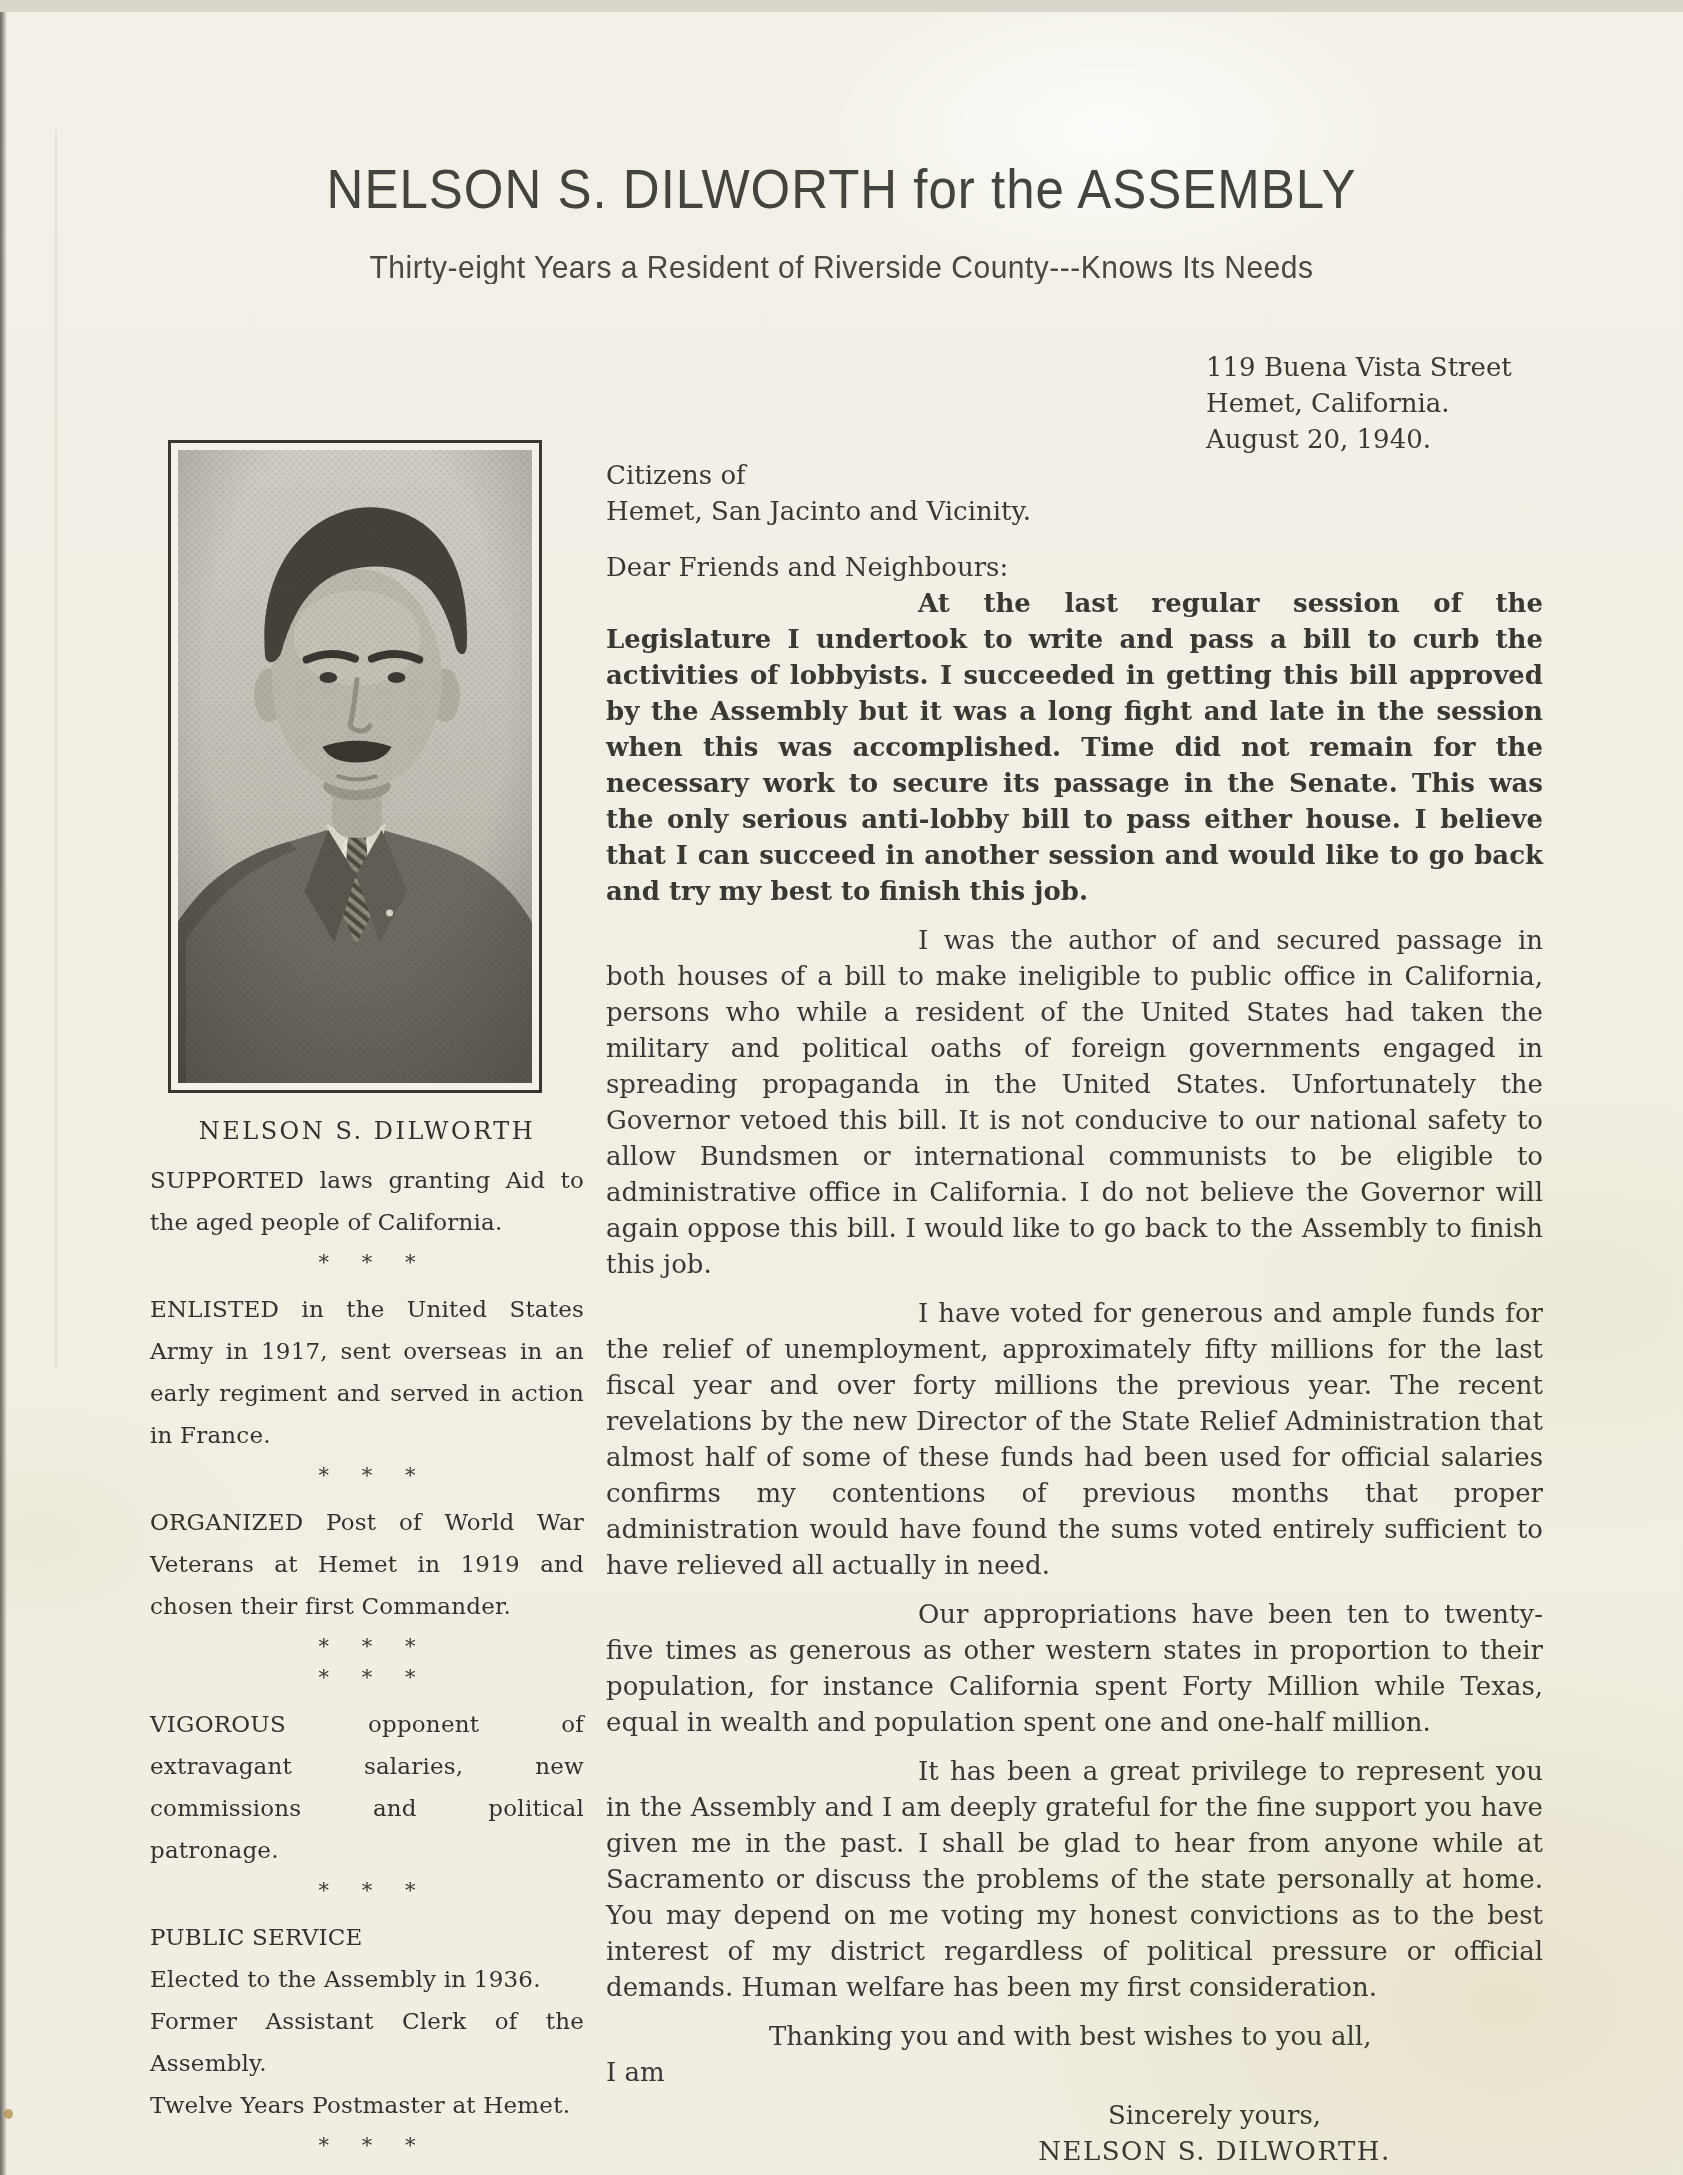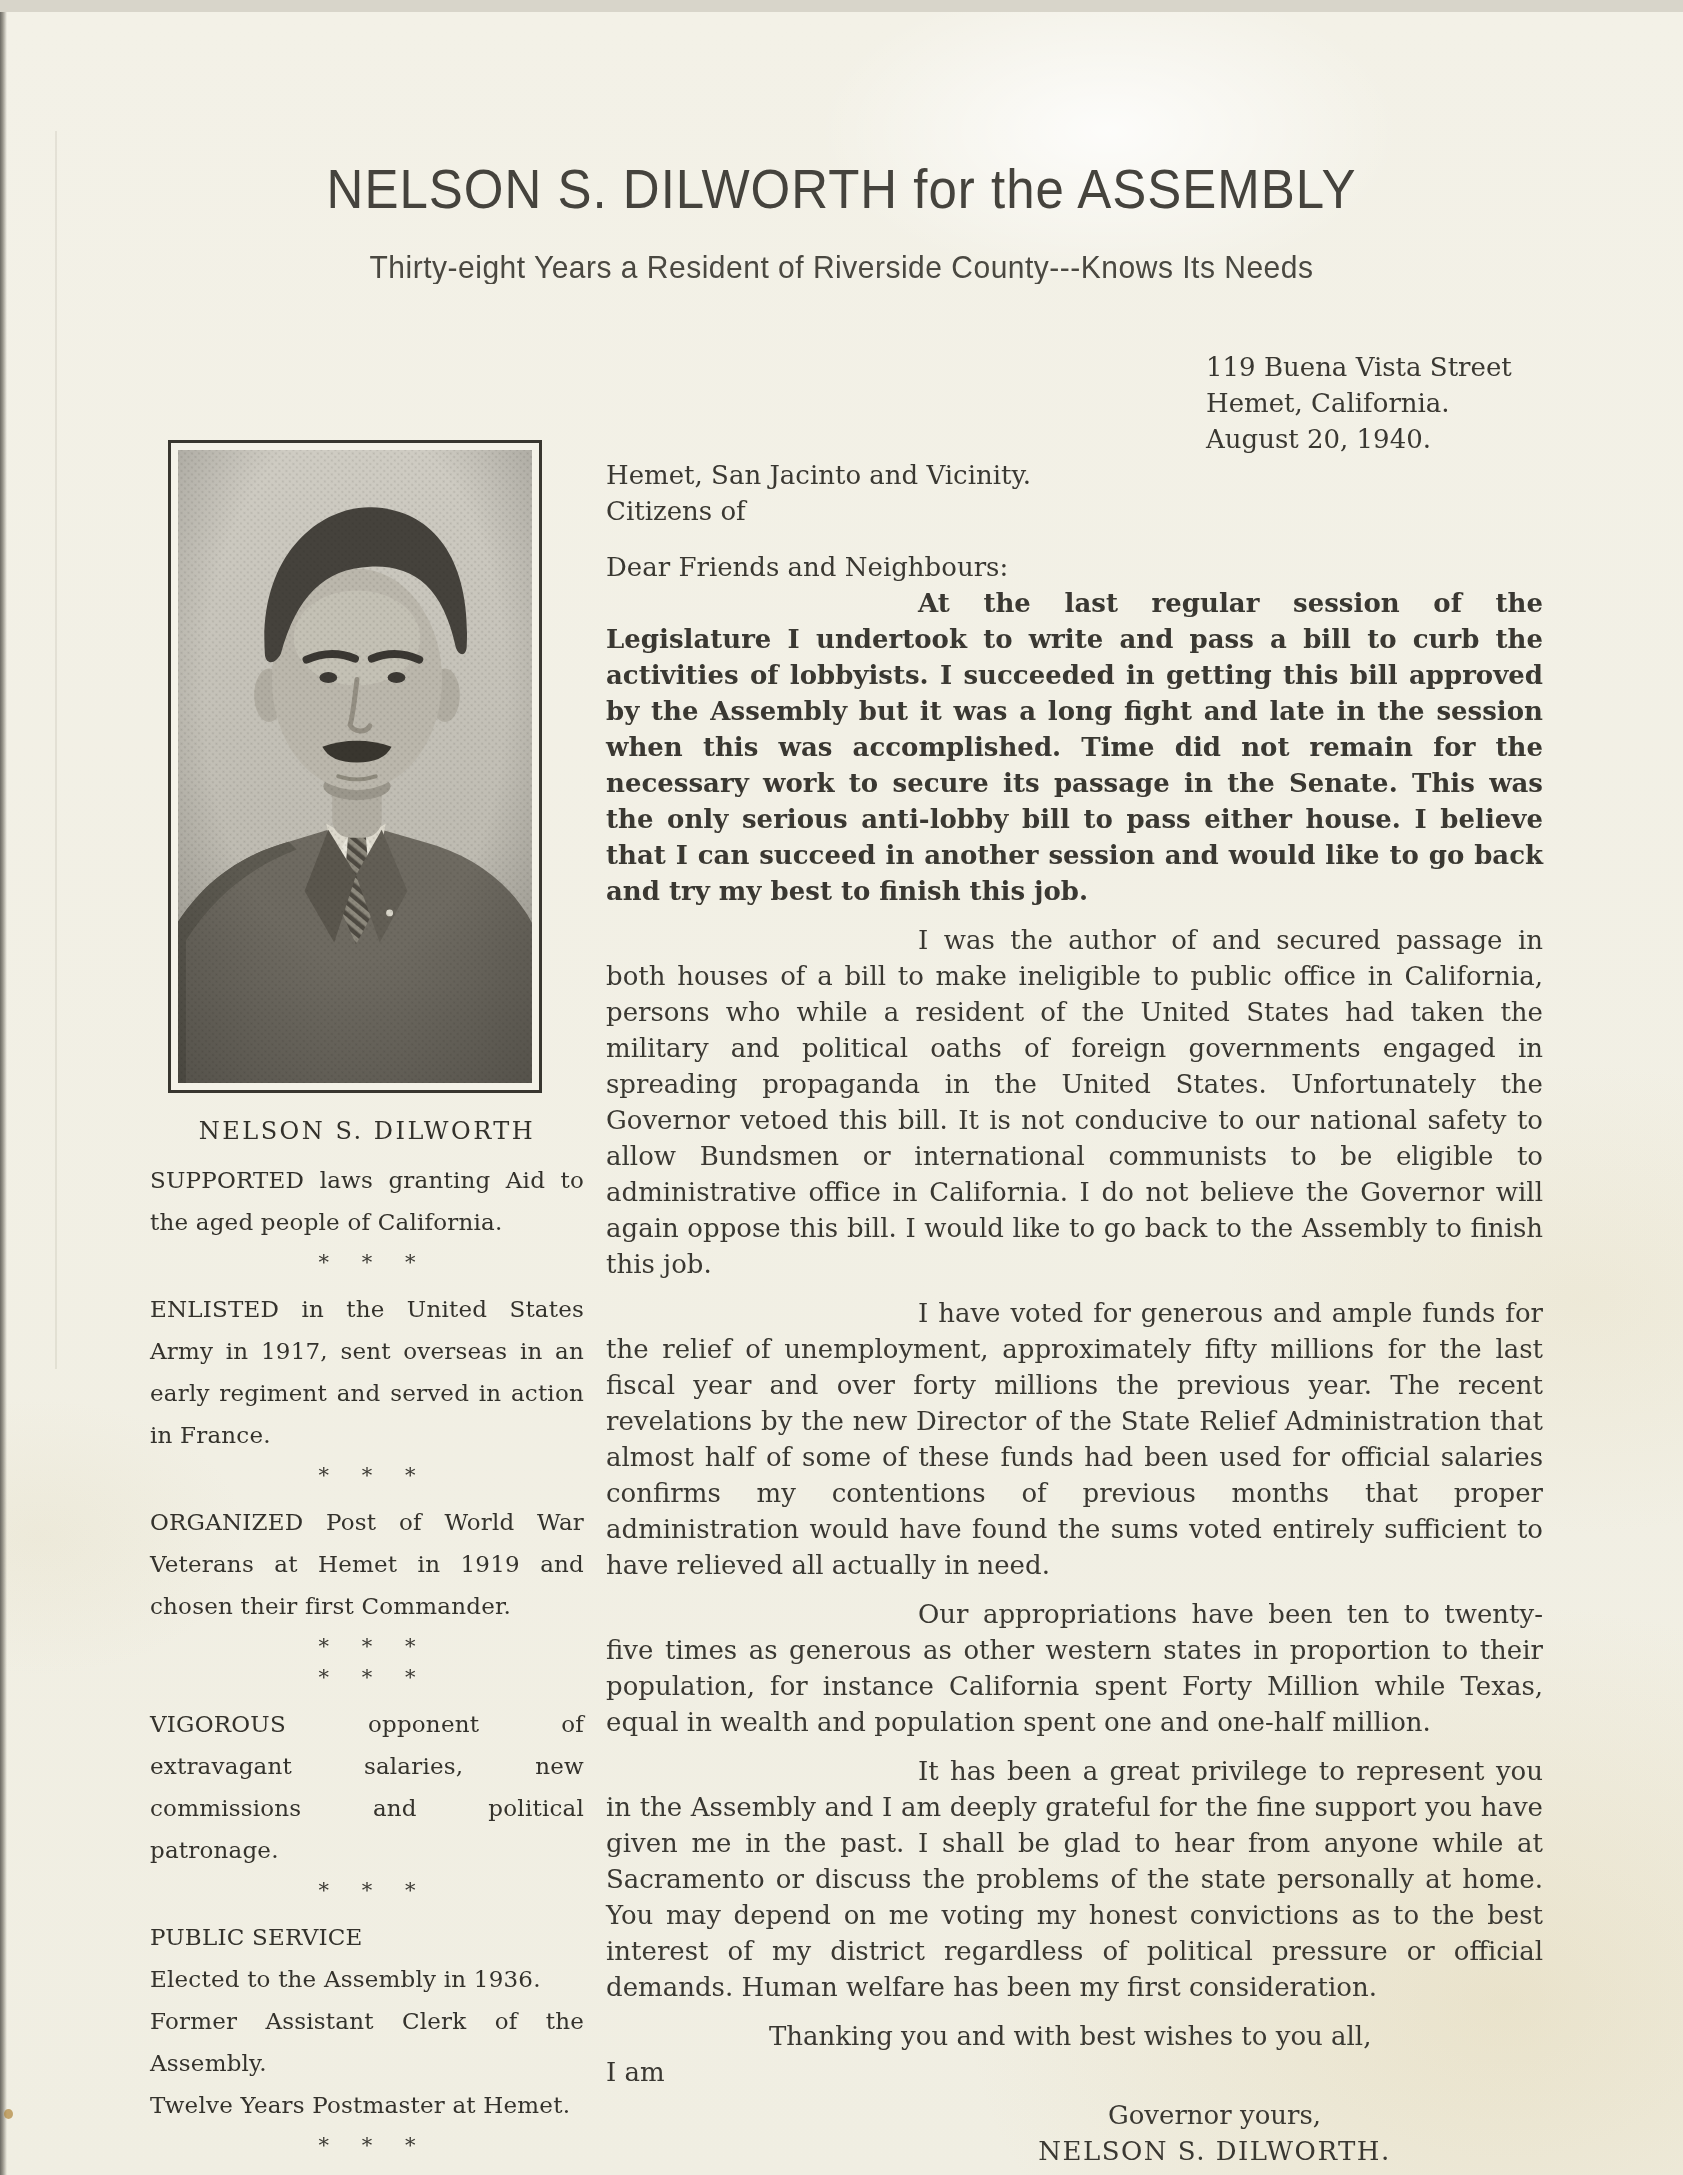--- a/index.html
+++ b/index.html
@@ -154,35 +154,35 @@
 
   <div class="main">
 
     <div class="address">
       <div>119 Buena Vista Street</div>
       <div>Hemet, California.</div>
       <div>August 20, 1940.</div>
     </div>
 
     <div class="recipient">
+      <div>Citizens of</div>
       <div>Hemet, San Jacinto and Vicinity.</div>
-      <div>Citizens of</div>
     </div>
 
     <div class="salutation">Dear Friends and Neighbours:</div>
 
     <p class="body p-first">At the last regular session of the Legislature I undertook to write and pass a bill to curb the activities of lobbyists. I succeeded in getting this bill approved by the Assembly but it was a long fight and late in the session when this was accomplished. Time did not remain for the necessary work to secure its passage in the Senate. This was the only serious anti-lobby bill to pass either house. I believe that I can succeed in another session and would like to go back and try my best to finish this job.</p>
     <p class="body">I was the author of and secured passage in both houses of a bill to make ineligible to public office in California, persons who while a resident of the United States had taken the military and political oaths of foreign governments engaged in spreading propaganda in the United States. Unfortunately the Governor vetoed this bill. It is not conducive to our national safety to allow Bundsmen or international communists to be eligible to administrative office in California. I do not believe the Governor will again oppose this bill. I would like to go back to the Assembly to finish this job.</p>
     <p class="body">I have voted for generous and ample funds for the relief of unemployment, approximately fifty millions for the last fiscal year and over forty millions the previous year. The recent revelations by the new Director of the State Relief Administration that almost half of some of these funds had been used for official salaries confirms my contentions of previous months that proper administration would have found the sums voted entirely sufficient to have relieved all actually in need.</p>
     <p class="body">Our appropriations have been ten to twenty-five times as generous as other western states in proportion to their population, for instance California spent Forty Million while Texas, equal in wealth and population spent one and one-half million.</p>
     <p class="body">It has been a great privilege to represent you in the Assembly and I am deeply grateful for the fine support you have given me in the past. I shall be glad to hear from anyone while at Sacramento or discuss the problems of the state personally at home. You may depend on me voting my honest convictions as to the best interest of my district regardless of political pressure or official demands. Human welfare has been my first consideration.</p>
 
     <div class="closing">Thanking you and with best wishes to you all,
 I am</div>
 
     <div class="signoff">
-      <div>Governor yours,</div>
+      <div>Sincerely yours,</div>
       <div class="sig-name">NELSON S. DILWORTH.</div>
     </div>
 
   </div>
 </div>
 
 
 </body></html>

